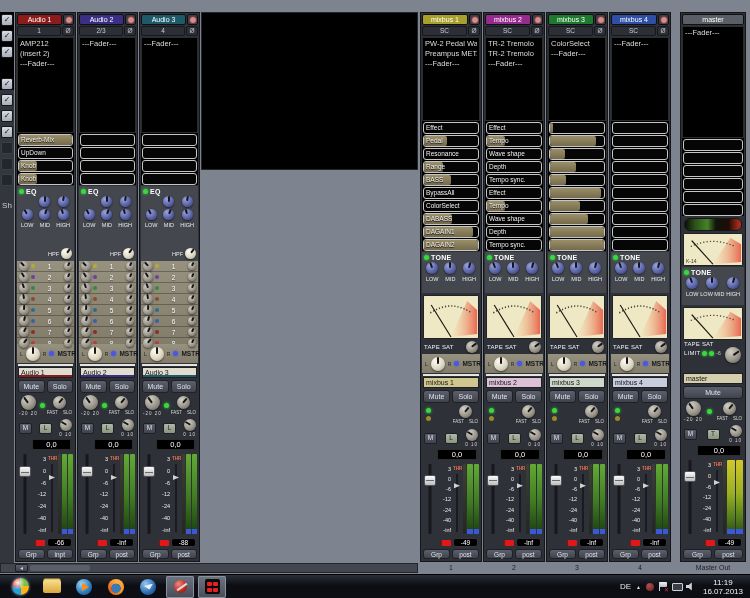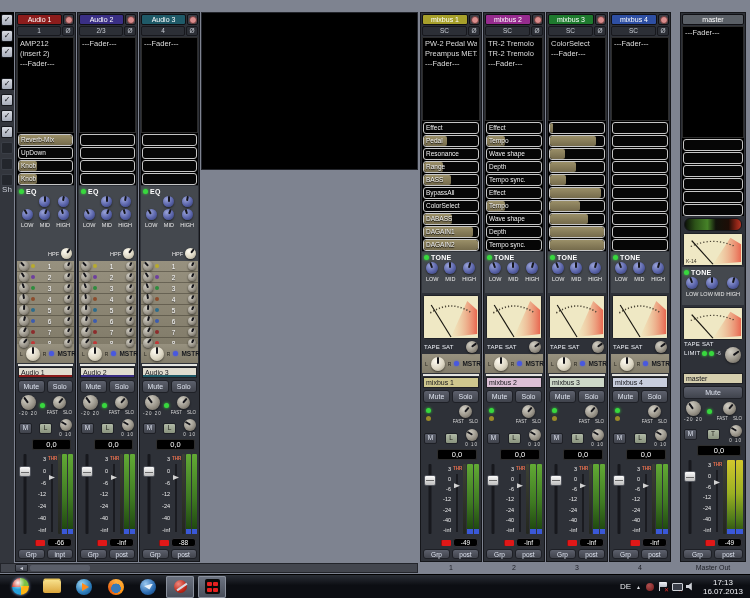--- a/index.html
+++ b/index.html
@@ -13,21 +13,21 @@
   .tblob{position:absolute;top:2px;height:8px;border-radius:2px;background:#8d93a2;opacity:.8}
   #blob1{left:258px;width:42px}#blob2{left:306px;width:28px}
 
   
   #sidebar{position:absolute;left:0;top:12px;width:14px;height:551px;background:#33363d}
   #sidebar::before{content:'';position:absolute;left:0;top:0;width:14px;height:78px;background:#000}
   #side-checks{position:relative;display:flex;flex-direction:column;align-items:center;gap:6px;padding-top:3px}
   .chk{width:10px;height:10px;border-radius:1px;font-size:8px;line-height:10px;text-align:center;color:#14161b;background:linear-gradient(#d8dbe2,#a7adba);box-shadow:0 0 0 1px #15171c}
   .chk.off{background:#23262c;box-shadow:0 0 0 1px #3a3e46}
   .sgap{height:10px}
-  #show-label{font-size:8px;color:#c9cdd6;margin-top:0}
+  #show-label{font-size:8px;color:#c9cdd6;margin-top:16px}
 
   
   #empty-rack{position:absolute;left:201px;top:12px;width:217px;height:158px;background:#000;border:1px solid #23252b}
   #hscroll{position:absolute;left:0;top:563px;width:418px;height:10px;background:#43464e;border:1px solid #23252b;display:flex;align-items:center}
   #hscroll-left{width:13px;height:8px;margin-left:14px;background:linear-gradient(#5c606c,#3f424b);border:1px solid #1e2026;color:#c9cdd6;font-size:5px;line-height:6px;text-align:center;border-radius:1px}
   .hthumb{width:60px;height:6px;margin-left:2px;background:#5a5e69;border-radius:2px}
 
   
   .strip{position:absolute;top:12px;height:550px;background:#2e3138;border:1px solid #15161a;display:flex;flex-direction:column;overflow:hidden}
   .hdr{height:12px;display:flex;gap:1px;padding:1px 1px 0}
@@ -1777,21 +1777,21 @@
       <span id="trayarrow">▲</span>
       <span class="trayicon ball"></span>
       <span class="trayicon flagshape">
           <i class="x">✕</i>
         </span>
       <span class="trayicon netshape">
           <i class="x">✕</i>
         </span>
       <span class="trayicon spk"></span>
       <div id="clock">
-        <div>17:13</div>
+        <div>11:19</div>
         <div>16.07.2013</div>
       </div>
     </div>
   </div>
 
 <div class="bottomlabel" style="left: 420px; width: 62px;">1</div>
     <div class="bottomlabel" style="left: 483px; width: 62px;">2</div>
     <div class="bottomlabel" style="left: 546px; width: 62px;">3</div>
     <div class="bottomlabel" style="left: 609px; width: 62px;">4</div>
     <div class="bottomlabel" style="left: 680px; width: 66px;">Master Out</div>

